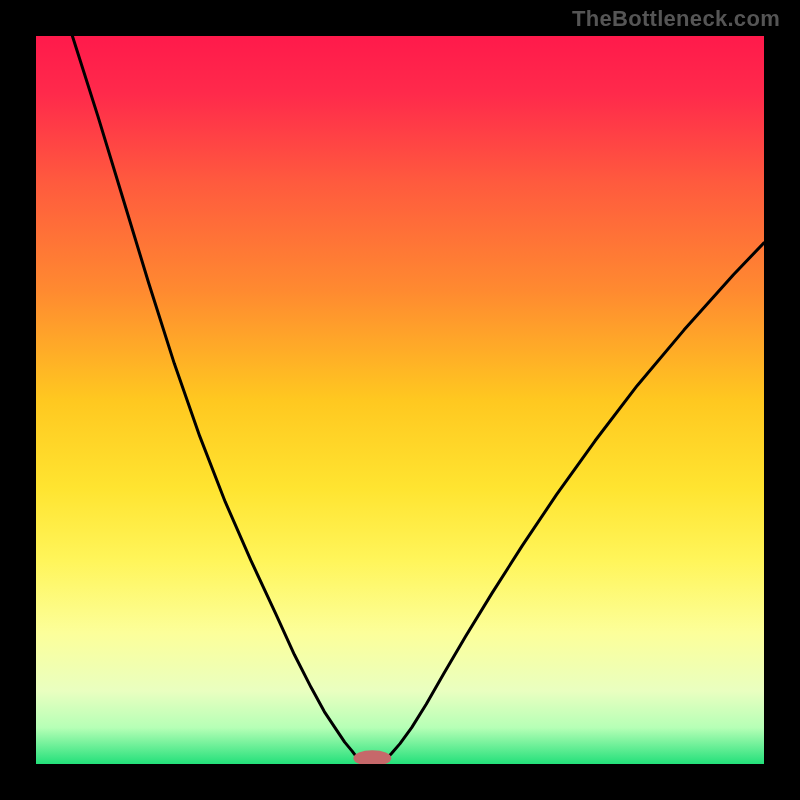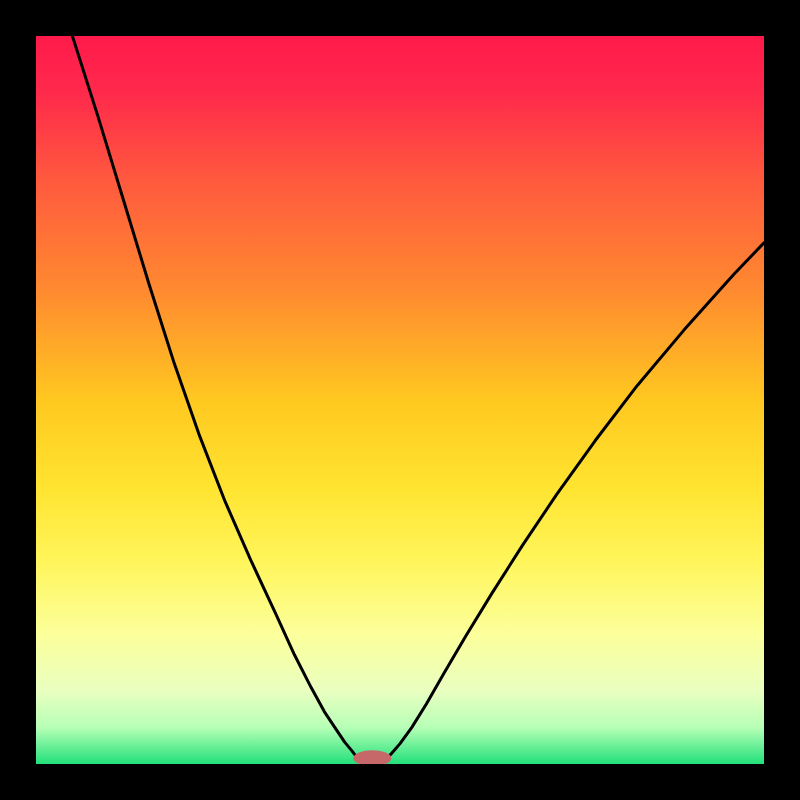--- a/index.html
+++ b/index.html
@@ -5,20 +5,23 @@
   html,body{margin:0;padding:0;width:800px;height:800px;background:#000;overflow:hidden;font-family:Arial,Helvetica,sans-serif}
   .frame{position:absolute;left:0;top:0;width:800px;height:800px;background:#000}
   .watermark{position:absolute;top:6px;right:20px;color:#555;font-size:22px;font-weight:600;letter-spacing:.3px}
   .plot{position:absolute;left:36px;top:36px;width:728px;height:728px}
   .plot svg{display:block}
 </style>
 </head>
 <body>
 <div class="frame">
 
+  <div class="watermark">
+    <span>TheBottleneck.com</span>
+  </div>
 
   <div class="plot">
     <svg id="chartsvg" width="728" height="728" viewBox="0 0 728 728">
         <defs>
           <linearGradient id="bg-grad" x1="0" y1="0" x2="0" y2="1">
             <stop offset="0%" stop-color="#ff1a4b"></stop>
             <stop offset="8%" stop-color="#ff2a4b"></stop>
             <stop offset="20%" stop-color="#ff5a3e"></stop>
             <stop offset="35%" stop-color="#ff8a30"></stop>
             <stop offset="50%" stop-color="#ffc820"></stop>

